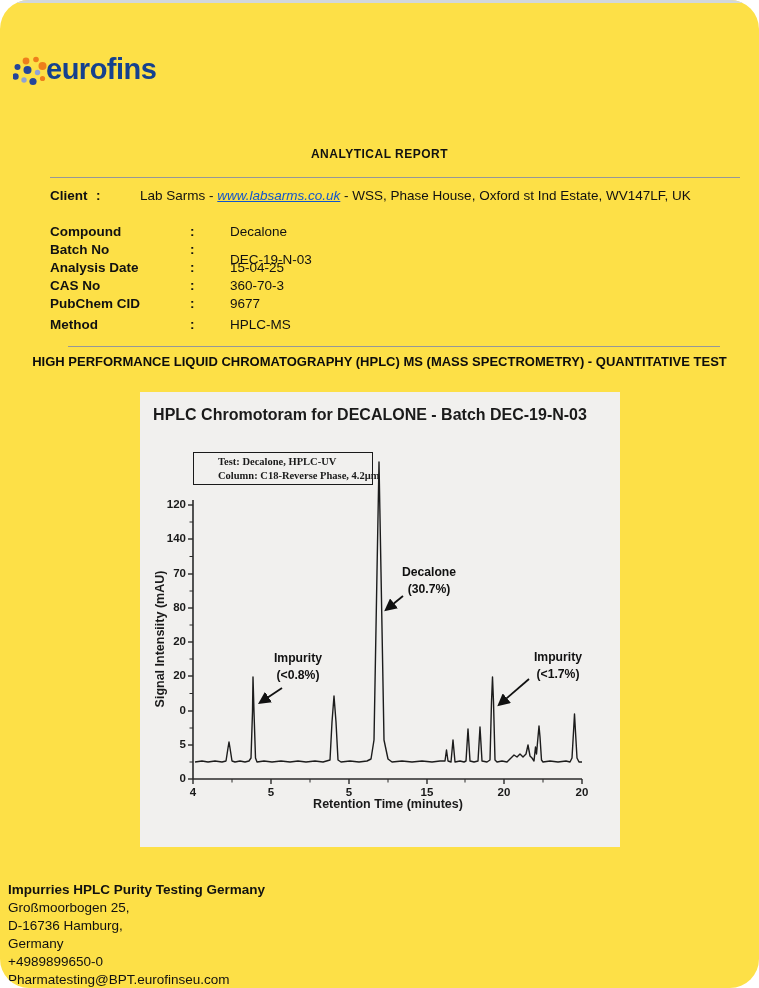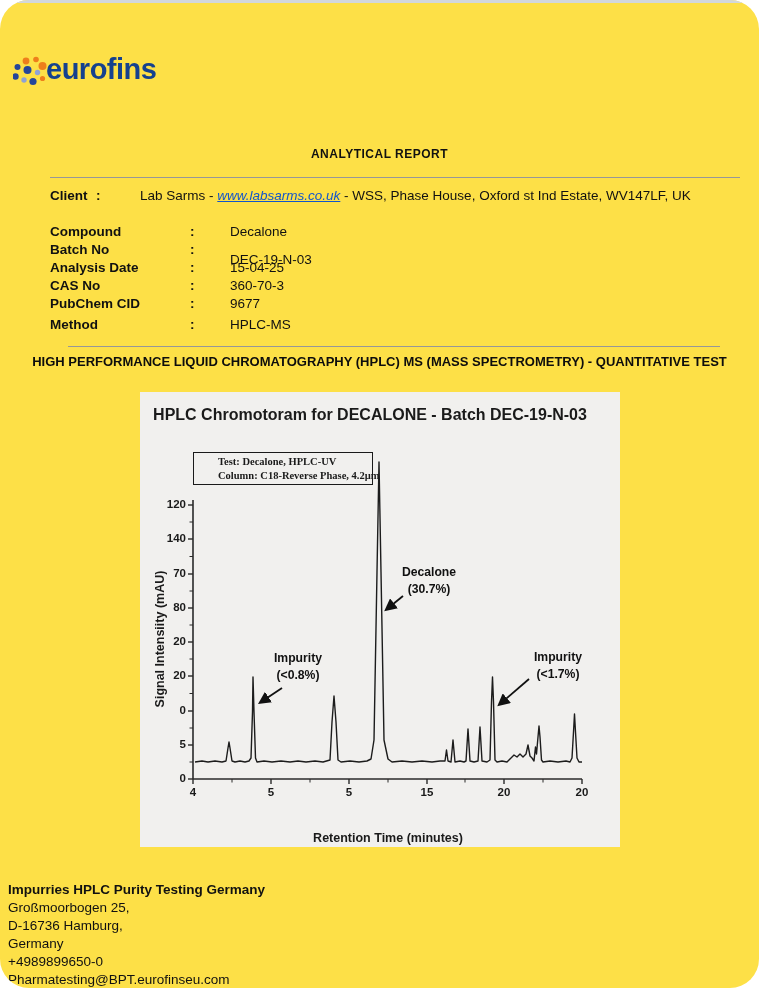--- a/index.html
+++ b/index.html
@@ -33,21 +33,21 @@
 
   
   .chart-panel { left:140px; top:392px; width:480px; height:455px; background:#f1f0ee; }
   .chart-panel .abs { position:absolute; }
   .chart-title { left:0; top:14px; width:460px; text-align:center; font-size:16px; font-weight:bold; color:#1a1a1a; }
   .legend-box { left:53px; top:60px; width:180px; height:33px; border:1.5px solid #1a1a1a; padding:2px 24px;font-family:Liberation Serif, serif; }
   .legend-line { font-size:10.5px; font-weight:bold; color:#1a1a1a; line-height:13.5px; white-space:nowrap; }
   .ytick-label { width:30px; text-align:right; font-size:11.5px; font-weight:bold; color:#1a1a1a; }
   .xtick-label { width:30px; text-align:center; font-size:11.5px; font-weight:bold; color:#1a1a1a; }
   .ylabel { left:-90px; top:240px; width:220px; text-align:center; font-size:12.5px; font-weight:bold; color:#1a1a1a; transform:rotate(-90deg); }
-  .xlabel { left:113px; top:405px; width:270px; text-align:center; font-size:12.5px; font-weight:bold; color:#1a1a1a;margin-top:34px; }
+  .xlabel { left:113px; top:405px; width:270px; text-align:center; font-size:12.5px; font-weight:bold; color:#1a1a1a; }
   .annot { width:120px; text-align:center; font-size:12.2px; font-weight:bold; color:#111; line-height:17px; }
 
   
   .f-line { left:8px; font-size:13.5px; color:#111; }
   .f-bold { font-weight:bold; }
 </style>
 </head>
 <body>
 
 <div class="page">

